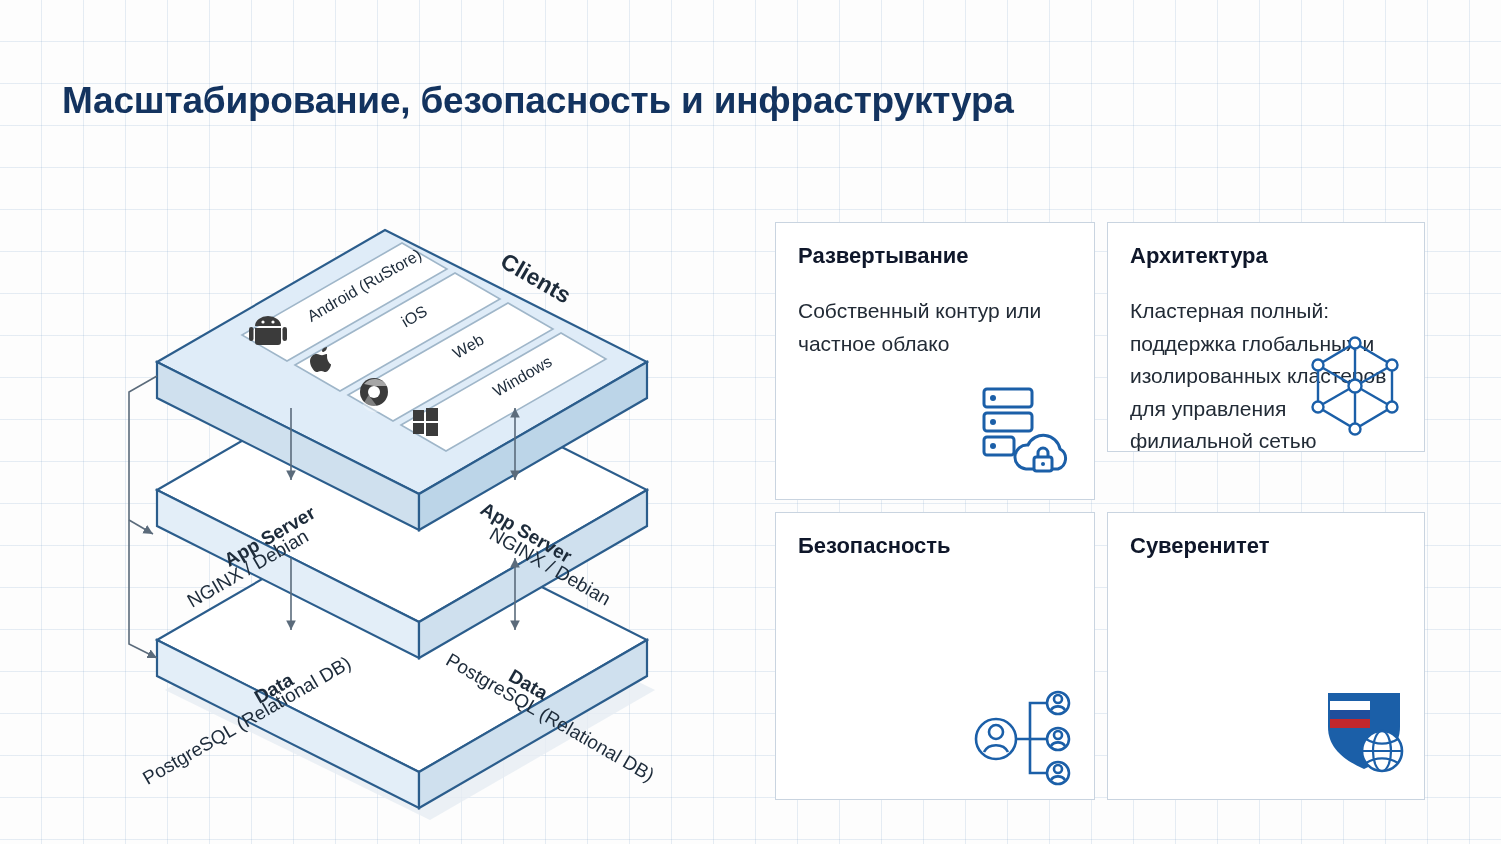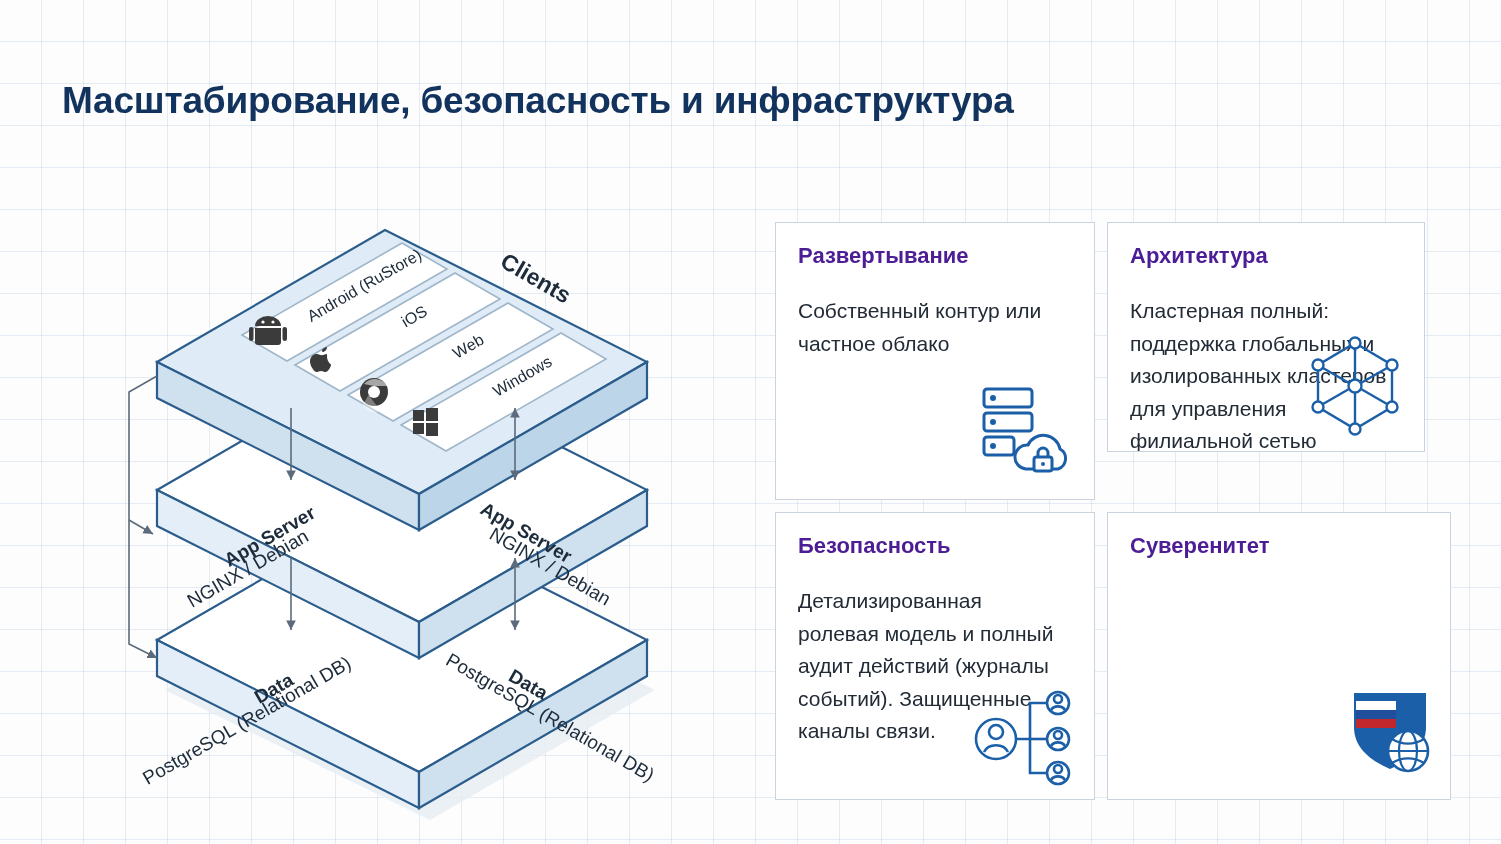--- a/index.html
+++ b/index.html
@@ -64,21 +64,21 @@
     position: absolute;
     background: #ffffff;
     border: 1px solid #c9d4e0;
     box-sizing: border-box;
     padding: 20px 22px 16px 22px;
     overflow: hidden;
   }
   .card-title {
     font-size: 22px;
     font-weight: bold;
-    color: #4c1d95;
+    color: #0f172a;
     margin: 0 0 26px 0;
   }
   .card-body {
     font-size: 21px;
     line-height: 1.55;
     color: #222b36;
     max-width: 265px;
   }
   .card-body .accent {
     color: #e8622a;
@@ -91,21 +91,21 @@
   .card-icon {
     position: absolute;
     right: 14px;
     bottom: 12px;
     width: 110px;
     height: 110px;
   }
   #card-deploy   { left: 0;   top: 0;   width: 320px; height: 278px; }
   #card-arch     { left: 332px; top: 0; width: 318px; height: 230px; }
   #card-security { left: 0;   top: 290px; width: 320px; height: 288px; }
-  #card-sovereign{ left: 332px; top: 290px; width: 344px; height: 288px; }
+  #card-sovereign{ left: 332px; top: 290px; width: 318px; height: 288px; }
 
   #card-arch .card-body { max-width: 280px; }
   #card-sovereign .card-body { max-width: 250px; }
 </style>
 </head>
 <body>
 
 <div class="grid-bg"></div>
 
 <div class="slide">
@@ -254,21 +254,20 @@
             <line x1="55" y1="64" x2="55" y2="94"></line>
             <line x1="49" y1="60" x2="23" y2="75"></line>
             <line x1="49" y1="54" x2="23" y2="39"></line>
           </g>
         </svg>
       </div>
     </div>
 
     <div class="card" id="card-security">
       <div class="card-title">Безопасность</div>
-      <div class="card-body">Детализированная ролевая модель и полный аудит действий (журналы событий). Защищенные каналы связи.</div>
       <div class="card-icon">
         <svg width="110" height="110" viewBox="0 0 110 110" xmlns="http://www.w3.org/2000/svg">
           <g stroke="#1b5fa8" stroke-width="2.6" fill="none">
             <circle cx="26" cy="62" r="20"></circle>
             <circle cx="26" cy="55" r="7"></circle>
             <path d="M14,75 a13,11 0 0 1 24,0"></path>
             <circle cx="88" cy="26" r="11"></circle>
             <circle cx="88" cy="22" r="4"></circle>
             <path d="M81,33 a8,7 0 0 1 14,0"></path>
             <circle cx="88" cy="62" r="11"></circle>

